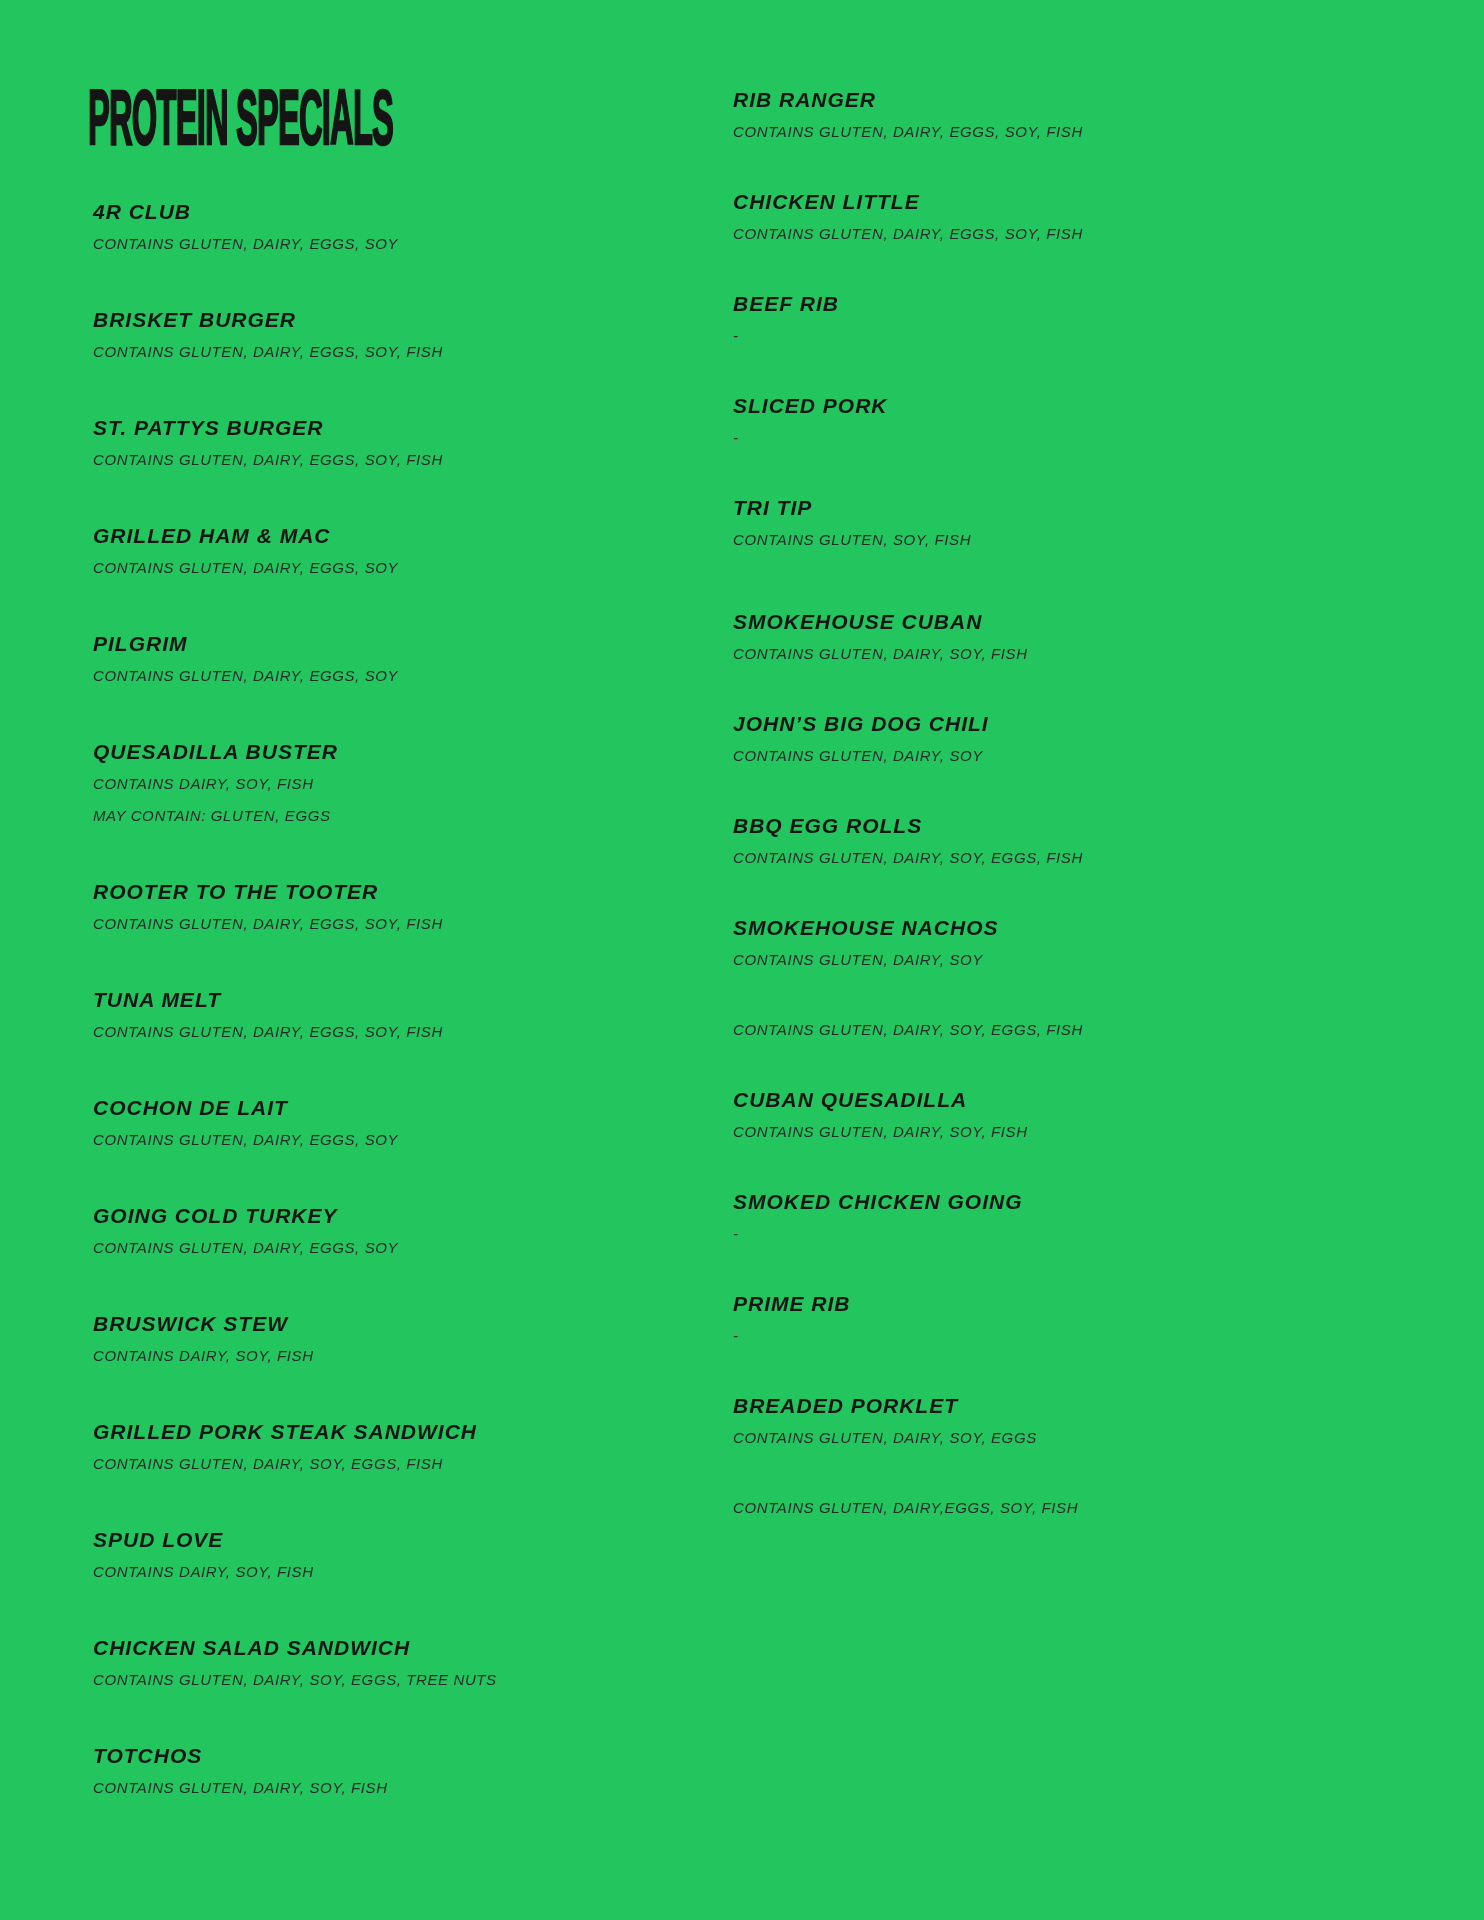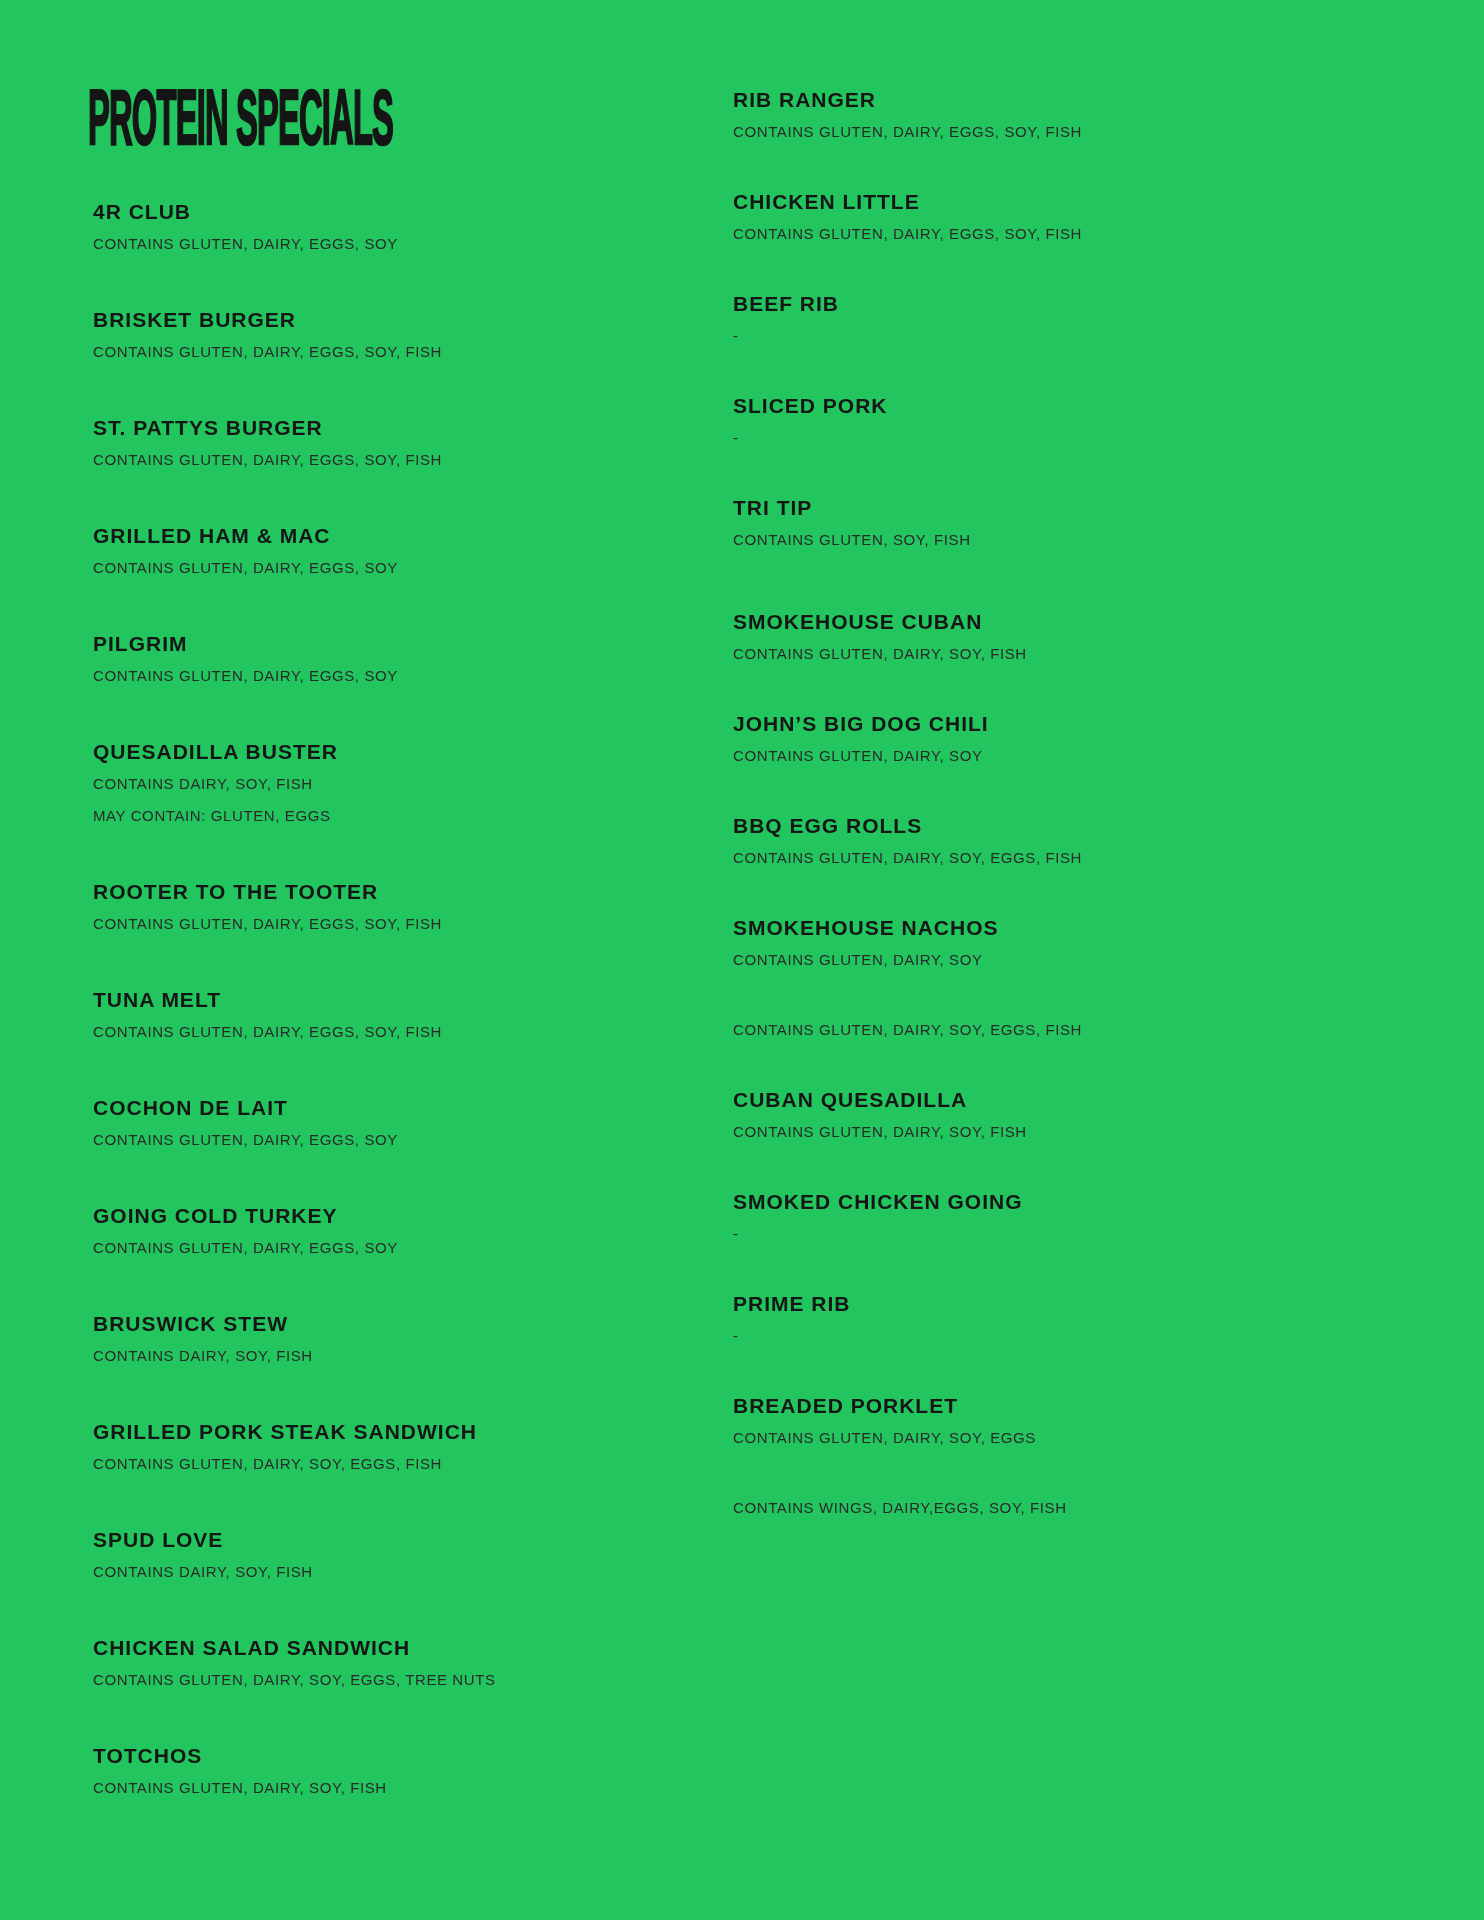--- a/index.html
+++ b/index.html
@@ -45,20 +45,21 @@
     top: 196px;
     width: 600px;
   }
   .col-right {
     left: 733px;
     top: 84px;
     width: 700px;
   }
   .item {
     margin: 0 0 44px 0;
+    font-style: italic;
   }
   .col-right .item {
     margin-bottom: 38px;
   }
   .item.group-break {
     margin-top: 50px;
   }
   .item-name {
     font-weight: 700;
     font-size: 21px;
@@ -198,16 +199,16 @@
       </div>
       <div class="item">
     <div class="item-name">PRIME RIB</div>
   <div class="item-line">-</div>
       </div>
       <div class="item">
     <div class="item-name">BREADED PORKLET</div>
   <div class="item-line">CONTAINS GLUTEN, DAIRY, SOY, EGGS</div>
       </div>
       <div class="item">
-  <div class="item-line">CONTAINS WINGS, DAIRY,EGGS, SOY, FISH</div>
+  <div class="item-line">CONTAINS GLUTEN, DAIRY,EGGS, SOY, FISH</div>
       </div>
     </div>
 </div>
 
 </body></html>

